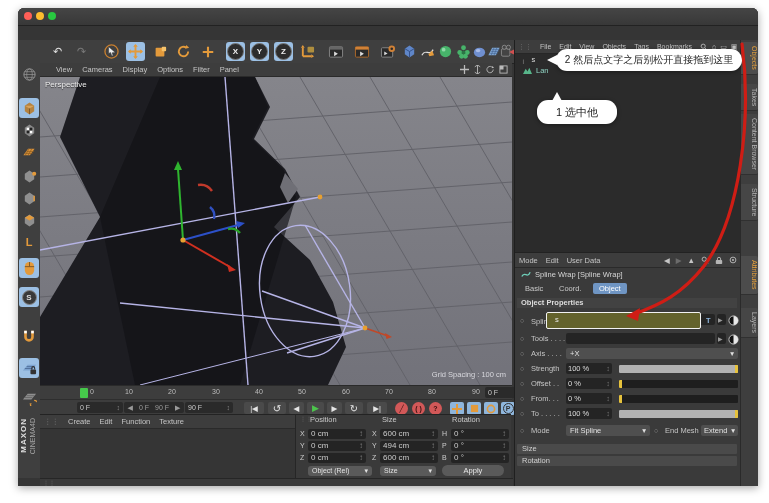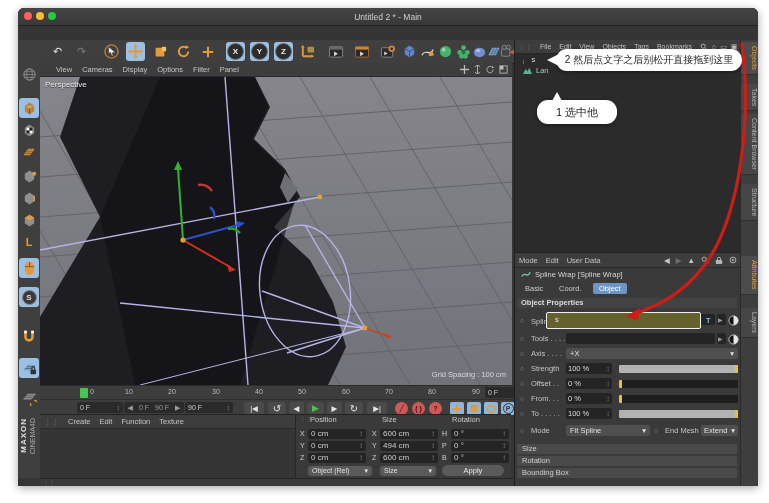--- a/index.html
+++ b/index.html
@@ -92,21 +92,20 @@
 </style>
 </head>
 <body>
 
 <div id="app">
 
   <div id="titlebar" class="abs">
     <div class="tl abs" style="left:6px;background:#ff5f57"></div>
     <div class="tl abs" style="left:18px;background:#febc2e"></div>
     <div class="tl abs" style="left:30px;background:#28c840"></div>
-    <div id="title" class="abs">Untitled 2 * - Main</div>
   </div>
 
   <div id="menubar">
     <span>File</span>
     <span>Edit</span>
     <span>Create</span>
     <span>Select</span>
     <span>Tools</span>
     <span>Mesh</span>
     <span>Snap</span>
@@ -770,21 +769,20 @@
         <span class="kdot" style="left:139px">○</span>
         <span class="albl" style="left:150px">End Mesh</span>
         <div class="addown" style="left:186px;top:0;width:37px;padding:0 3px">
             <span>Extend</span>
             <span>▾</span>
           </div>
       </div>
 
       <div class="sechdr" style="top:191px"><span>Size</span></div>
       <div class="sechdr" style="top:203px"><span>Rotation</span></div>
-      <div class="sechdr" style="top:215px"><span>Bounding Box</span></div>
     </div>
   </div>
 
   <div id="vtabs" class="abs">
     <span class="vtab vtabact" style="top:2px">Objects</span>
     <span class="vtab" style="top:44px">Takes</span>
     <span class="vtab" style="top:74px">Content Browser</span>
     <span class="vtab" style="top:144px">Structure</span>
     <span class="vtab vtabact" style="top:216px">Attributes</span>
     <span class="vtab" style="top:268px">Layers</span>

